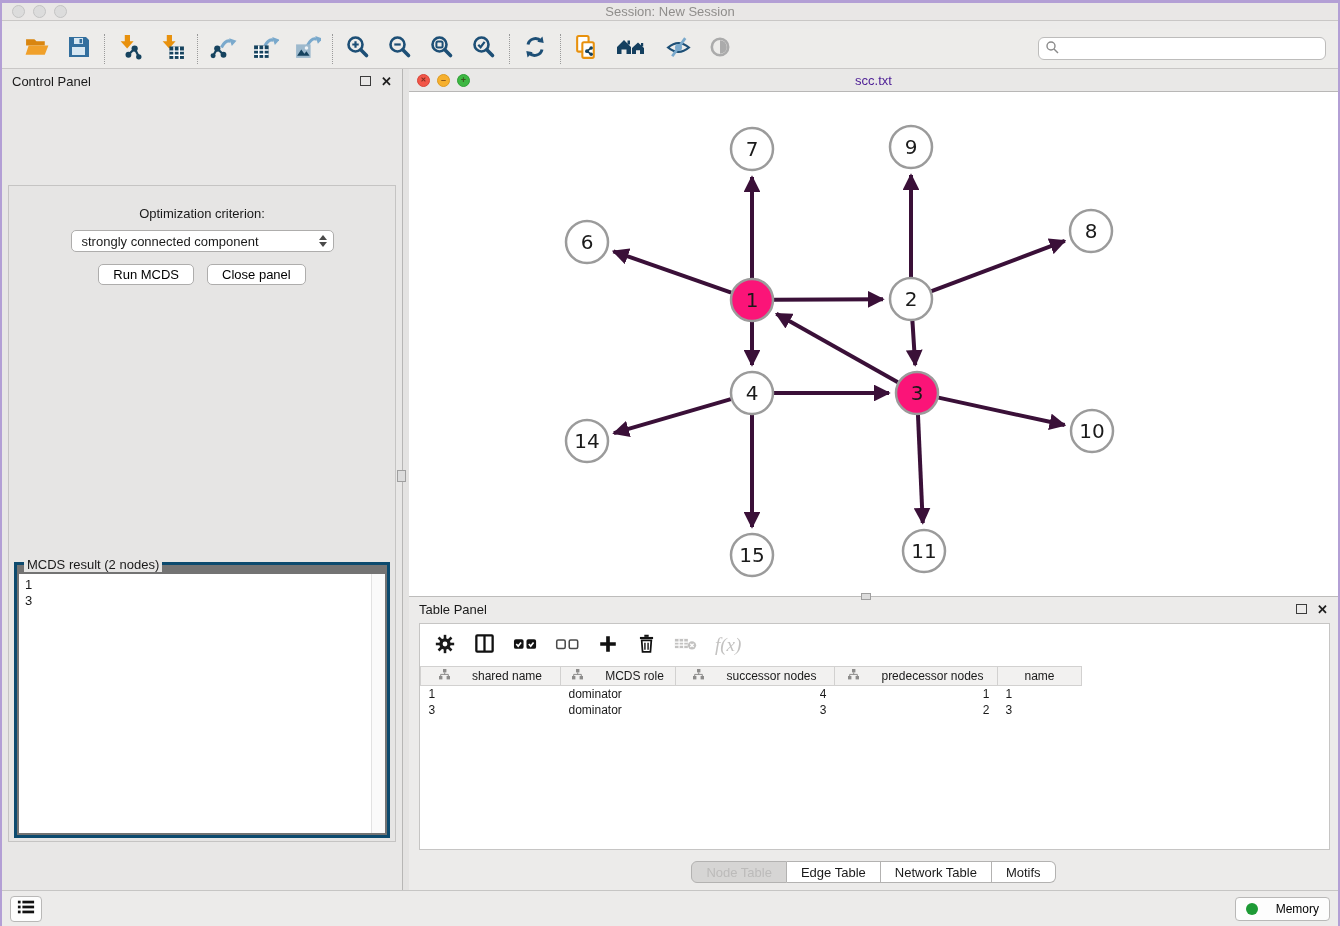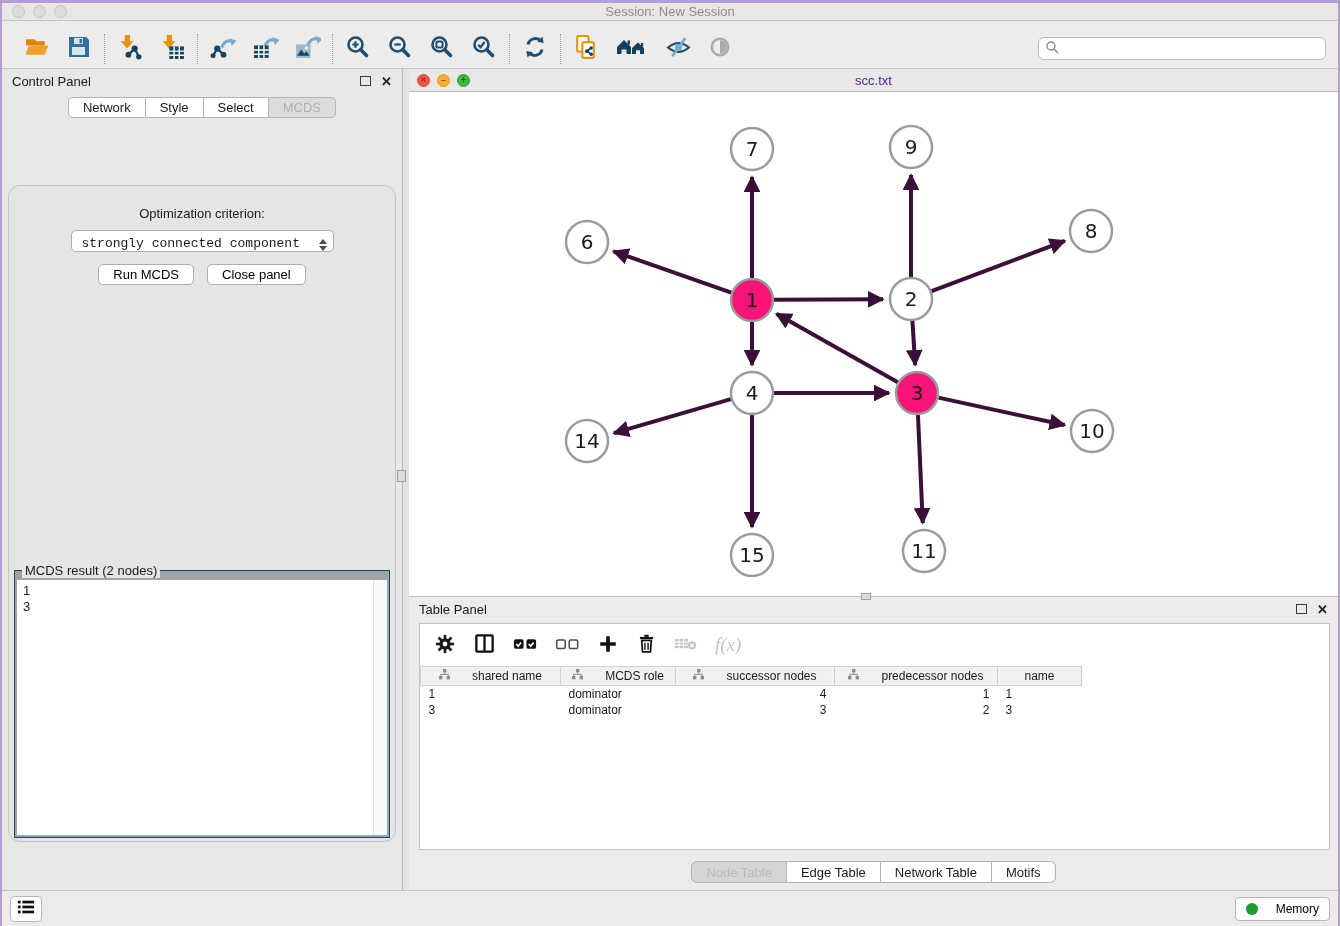--- a/index.html
+++ b/index.html
@@ -43,35 +43,35 @@
   .icon-close { font-weight:700; font-size:13px; color:#1e1e1e; cursor:pointer; line-height:1; }
   .icon-close::after { content:"✕"; }
   
   .cp-tabs { display:flex; justify-content:center; margin-top:4px; position:relative; z-index:2; }
   .cp-tab { height:21px; padding:0 14px; background:#fff; border:1px solid #b5b4b3; border-left:none;
     display:flex; align-items:center; font-size:13px; cursor:pointer; }
   .cp-tab:first-child { border-left:1px solid #b5b4b3; border-radius:5px 0 0 5px; }
   .cp-tab:last-child { border-radius:0 5px 5px 0; }
   .cp-tab.disabled { background:#dddcdb; color:#b2b1b0; }
   .cp-box { position:absolute; left:6px; right:6px; top:116px; bottom:48px;
-    background:#e6e5e4; border:1px solid #c5c4c3; border-radius:12px;
+    background:#e6e5e4; border:1px solid #c5c4c3; border-radius:0;
     display:flex; flex-direction:column; align-items:center; }
   .opt-label { margin-top:20px; font-size:13px; }
   .dropdown { margin-top:9px; width:263px; height:22px; background:#fff; border:1px solid #aeadac; border-radius:5px;
-    display:flex; align-items:flex-end; padding:0 6px 0 10px; cursor:pointer;font-family:Liberation Mono, monospace; }
+    display:flex; align-items:center; padding:0 6px 0 10px; cursor:pointer; }
   .dropdown .dd-text { flex:1; font-size:13px; }
   .dd-stepper { display:flex; flex-direction:column; gap:2px; align-items:center; }
   .dd-stepper i { width:0; height:0; border-left:4px solid transparent; border-right:4px solid transparent; }
   .dd-up { border-bottom:5px solid #4a4a4a; }
   .dd-down { border-top:5px solid #4a4a4a; }
   .cp-buttons { margin-top:12px; display:flex; gap:13px; }
   .btn { height:21px; padding:0 14px; background:#fff; border:1px solid #aeadac; border-radius:5px;
     font-size:13px; display:flex; align-items:center; cursor:pointer; font-family:"Liberation Sans",sans-serif; }
   .result-fieldset { position:absolute; left:5px; right:5px; top:376px; bottom:3px;
-    border:1px solid #0c4a6e; background:#a3a3a3; display:flex; flex-direction:column;margin-top:8px; }
+    border:3px solid #0c4a6e; background:#737373; display:flex; flex-direction:column; }
   .result-legend { position:absolute; top:-8px; left:7px; background:#e6e5e4; padding:0 3px; font-size:13px; }
   .result-box { flex:1; margin:9px 2px 2px 2px; background:#fff; display:flex; }
   .result-lines { flex:1; padding:3px 6px; font-size:13px; line-height:16px; }
   .result-scroll { width:14px; background:#fafafa; border-left:1px solid #e2e2e2; }
   
   .nw-titlebar { height:23px; background:#e9e8e7; border-bottom:1px solid #b8b7b6;
     display:flex; align-items:center; padding:0 8px; position:relative; }
   .nw-title { position:absolute; left:0; right:0; text-align:center; font-size:13px; color:#4c1d95; }
   .mac-lights { display:flex; gap:7px; position:relative; z-index:1; }
   .mac { width:13px; height:13px; border-radius:50%; display:flex; align-items:center; justify-content:center;
@@ -281,26 +281,20 @@
         </svg></span>
     <input placeholder="" style="">
   </div>
 </div>
 
 <div class="control-panel">
   <div class="panel-header">
     <span class="ph-title">Control Panel</span>
     <span class="icon-float"></span>
     <span class="icon-close"></span>
-  </div>
-  <div class="cp-tabs">
-    <span class="cp-tab">Network</span>
-    <span class="cp-tab">Style</span>
-    <span class="cp-tab">Select</span>
-    <span class="cp-tab disabled">MCDS</span>
   </div>
   <div class="cp-box">
     <div class="opt-label">Optimization criterion:</div>
     <div class="dropdown">
       <span class="dd-text">strongly connected component</span>
       <span class="dd-stepper">
           <i class="dd-up"></i>
           <i class="dd-down"></i>
         </span>
     </div>

